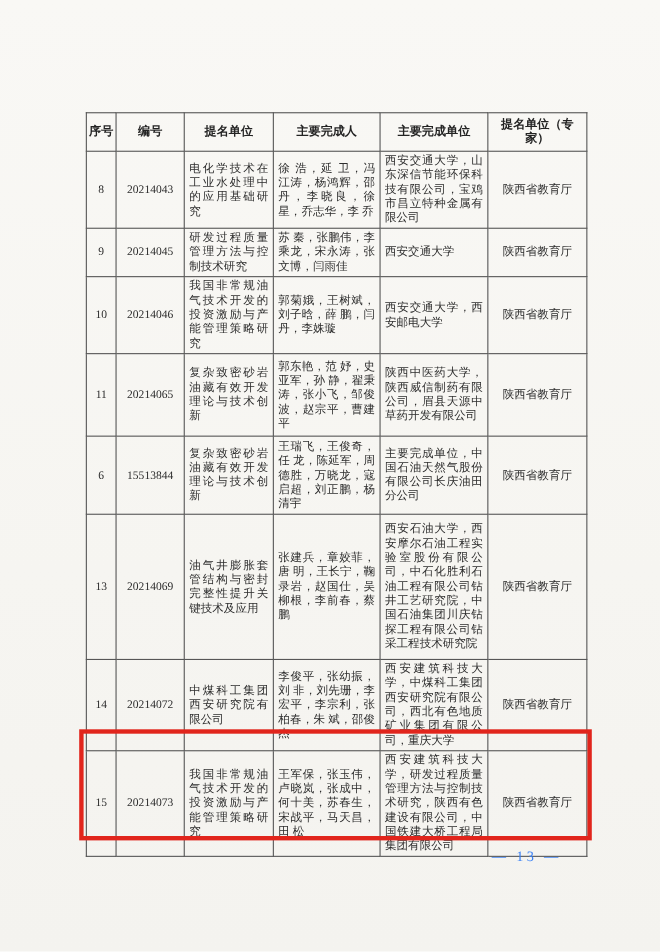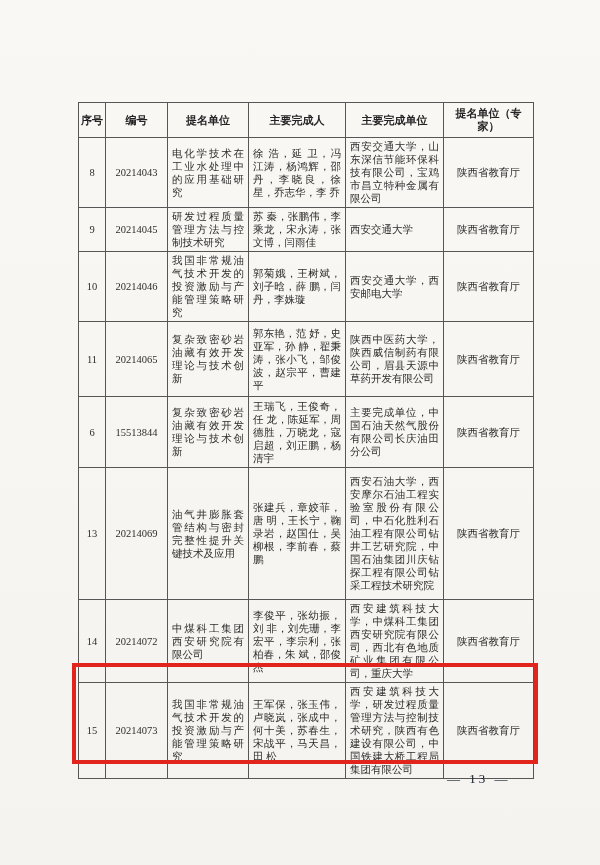--- a/index.html
+++ b/index.html
@@ -24,21 +24,21 @@
   }
   td.center { text-align:center; padding:2px 1px; }
   td.just { text-align:justify; }
   .red-box {
     position:absolute; left:72px; top:663px; width:466px; height:101px;
     border:4px solid #e1251c; box-sizing:border-box;
     pointer-events:none;
   }
   .page-num {
     position:absolute; left:447px; top:771px; width:110px;
-    font-size:13px; color:#0f172a; letter-spacing:3px; white-space:nowrap;
+    font-size:13px; color:#3b82f6; letter-spacing:3px; white-space:nowrap;
   }
 </style>
 </head>
 <body>
 
 <div class="page">
 
   <table class="awards">
     <colgroup>
       <col style="width:27px">

